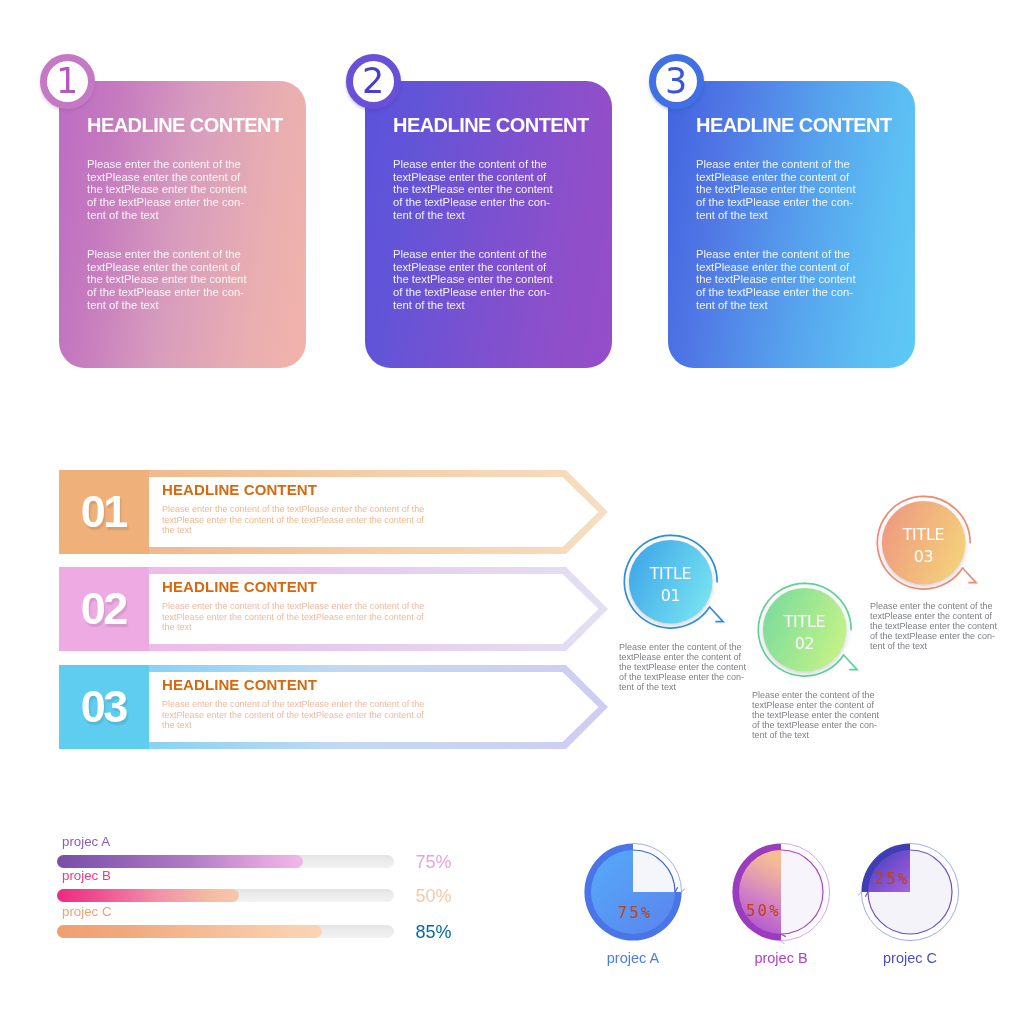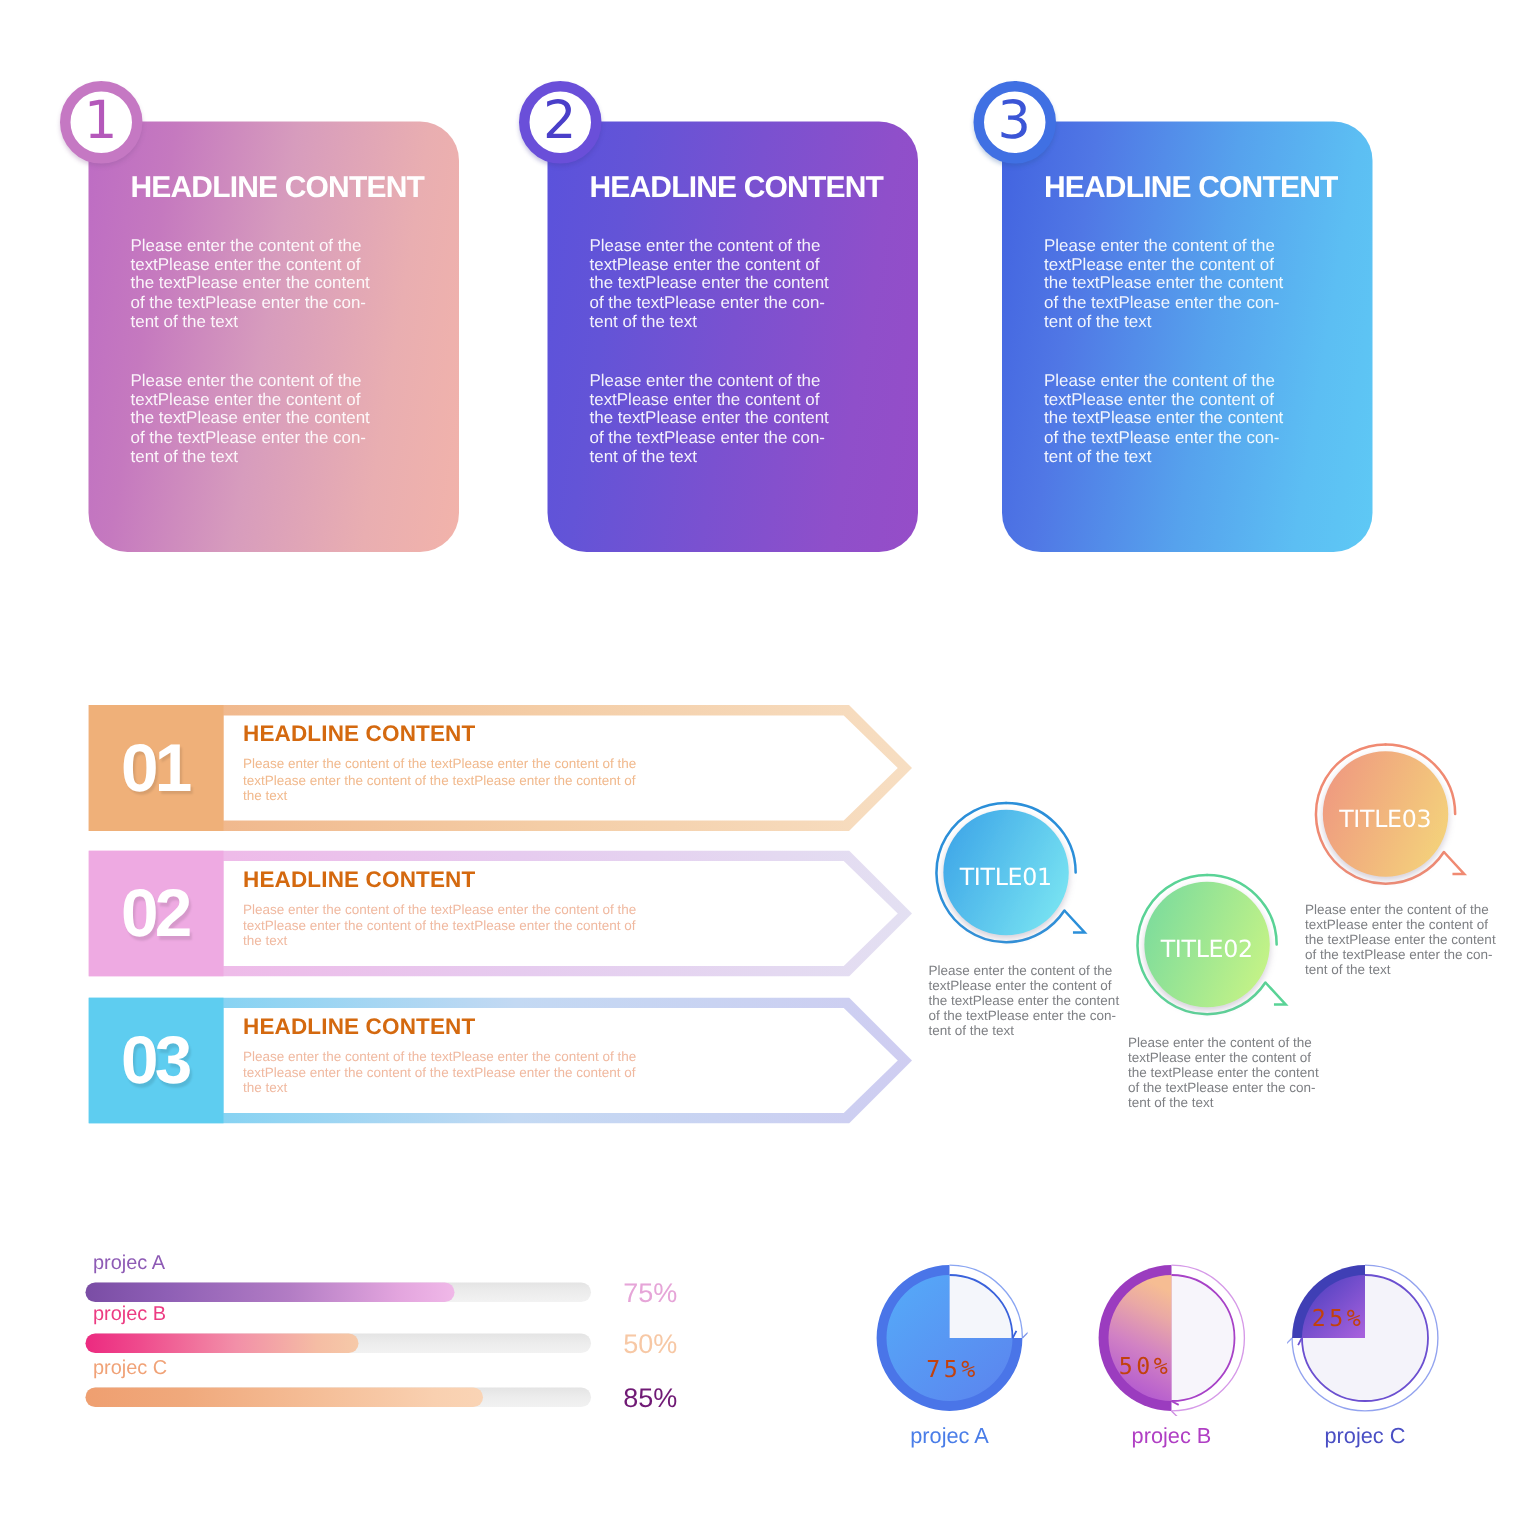--- a/index.html
+++ b/index.html
@@ -31,38 +31,38 @@
        font-size:45px;font-weight:bold;color:#ffffff;letter-spacing:-2.5px;text-indent:-2.5px;
        text-shadow:1.5px 2.5px 1.5px rgba(0,0,0,.10);font-family:"Liberation Sans",sans-serif;}
   .abar .atitle{position:absolute;left:103px;top:11px;font-size:15px;font-weight:bold;color:#d4690f;letter-spacing:.1px;white-space:nowrap;}
   .abar .atext{position:absolute;left:103px;top:34px;font-size:9px;line-height:10.7px;white-space:pre-line;}
   .ab1{top:470px;} .ab2{top:567px;} .ab3{top:665px;}
   .at1{color:#f1b98d;} .at2{color:#f0b9a0;} .at3{color:#f0b9a0;}
 
   
   .tcirc{position:absolute;width:115px;height:115px;}
   .tcirc svg{position:absolute;left:0;top:0;}
-  .tclabel{position:absolute;left:6px;top:10px;width:83px;height:82px;display:flex;
+  .tclabel{position:absolute;left:6px;top:10px;width:83px;height:82px;display:flex;flex-direction:column;
       align-items:center;justify-content:center;color:#ffffff;font-size:15.8px;line-height:22px;
       font-family:"DejaVu Sans",sans-serif;font-weight:400;letter-spacing:-0.2px;}
   .tdesc{position:absolute;font-size:9px;line-height:10.1px;color:#7d7f83;white-space:pre-line;}
   .tc1{left:623px;top:534px;}  .td1{left:-4px;top:108px;width:145px;}
   .tc2{left:757px;top:582px;}  .td2{left:-5px;top:108px;width:145px;}
   .tc3{left:876px;top:495px;}  .td3{left:-6px;top:106px;width:145px;}
 
   
   .prow{position:absolute;left:57px;width:420px;}
   .plabel{position:absolute;left:5px;top:-2px;font-size:13.3px;white-space:nowrap;}
   .ptrack{position:absolute;left:0;top:19px;width:337px;height:13px;border-radius:7px;
           background:linear-gradient(180deg,#e4e4e4 0%,#ececec 45%,#f2f2f2 100%);}
   .pfill{position:absolute;left:0;top:0;height:13px;border-radius:7px;}
   .ppct{position:absolute;left:358.5px;top:16px;font-size:18px;white-space:nowrap;}
   .pr1{top:836px;} .pr2{top:870px;} .pr3{top:906px;}
   .pr1 .plabel{color:#8e5bb5;} .pr2 .plabel{color:#ec3b82;} .pr3 .plabel{color:#f0a277;}
-  .pr1 .ppct{color:#e6a5d8;} .pr2 .ppct{color:#f7c8a5;} .pr3 .ppct{color:#701a75;}
+  .pr1 .ppct{color:#e6a5d8;} .pr2 .ppct{color:#f7c8a5;} .pr3 .ppct{color:#0369a1;}
   .pf1{width:73%;background:linear-gradient(90deg,#7a4da5 0%,#8e5fb5 22%,#b27cc4 55%,#e3a5de 85%,#f0b8e8 100%);}
   .pf2{width:54%;background:linear-gradient(90deg,#ec2a80 0%,#ef4b8d 20%,#f28fa8 55%,#f5bda4 85%,#f6c9a8 100%);}
   .pf3{width:78.5%;background:linear-gradient(90deg,#ef9f70 0%,#f0a97c 25%,#f5bf99 60%,#f9d0b0 88%,#fad4b5 100%);}
 
   
   .pie{position:absolute;width:104px;height:104px;}
   .pie svg{position:absolute;left:0;top:0;}
   .pielabel{position:absolute;left:-13px;top:110px;width:130px;font-size:14.5px;text-align:center;}
   .piepct{position:absolute;font-size:15.5px;color:#c2410c;font-family:"DejaVu Sans Mono",monospace;letter-spacing:2.3px;}
   .pie1{left:581px;top:840px;} .pie2{left:729px;top:840px;} .pie3{left:858px;top:840px;}

